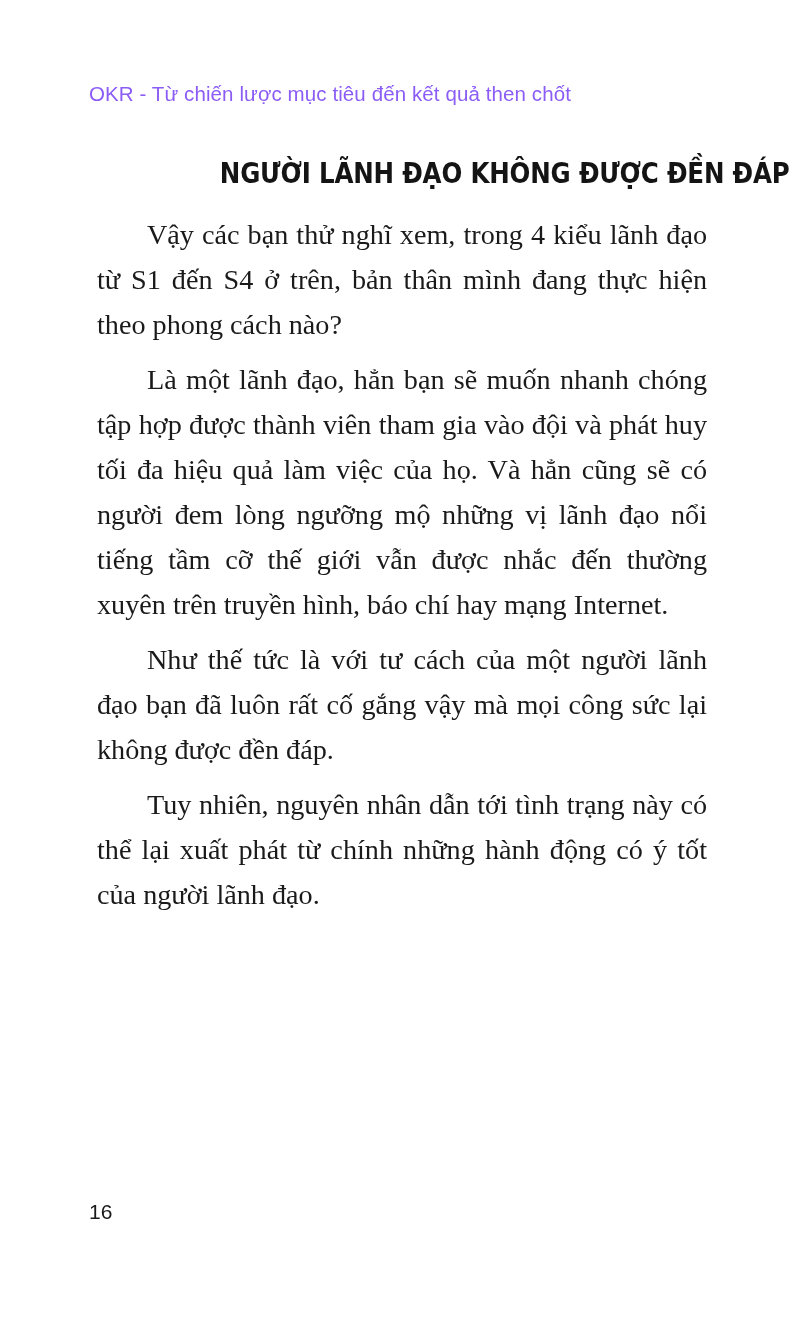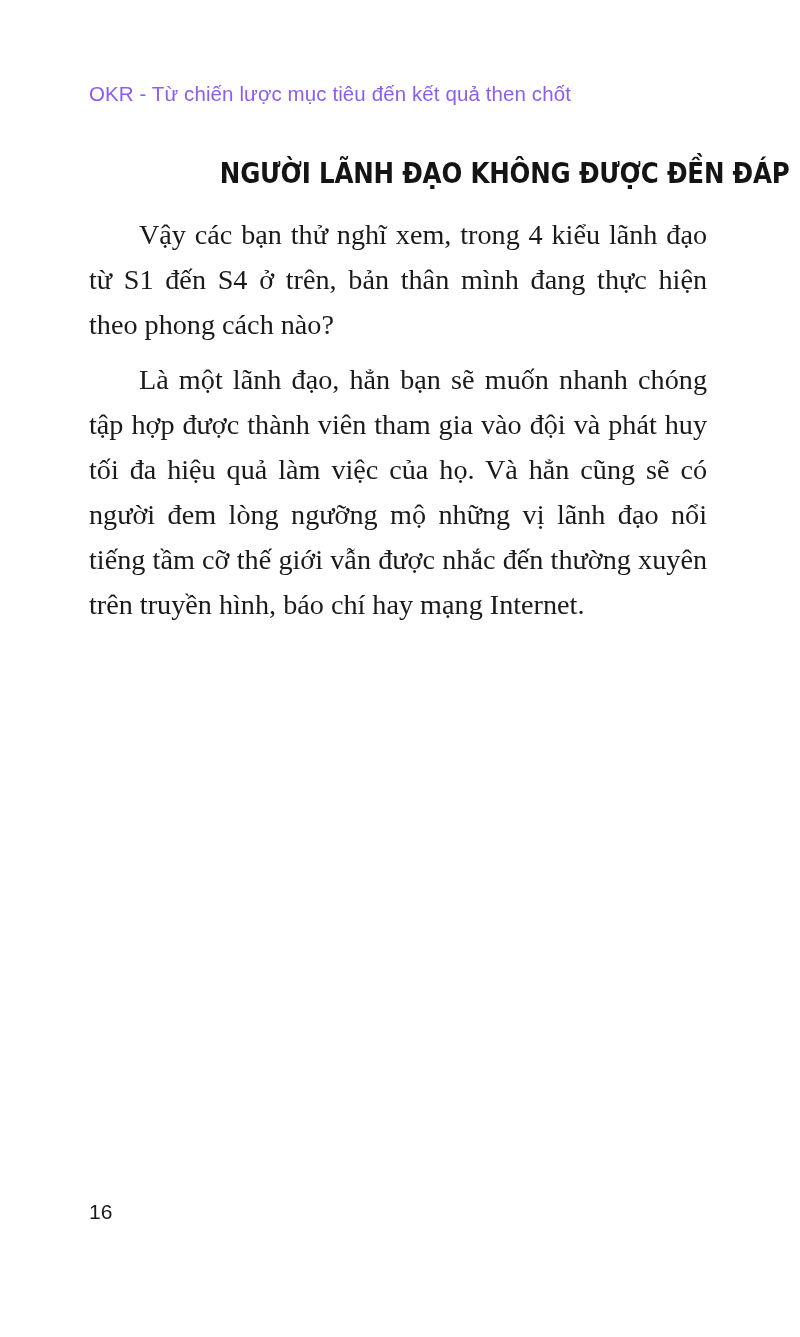--- a/index.html
+++ b/index.html
@@ -49,21 +49,21 @@
       position: absolute;
       left: 89px;
       top: 212px;
       width: 618px;
       font-family: "Liberation Serif", "DejaVu Serif", serif;
       font-size: 28.2px;
       line-height: 45px;
       color: #1a1a1a;
     }
     .body-text p {
-      margin: 0 0 10px 0;
+      margin: 0 0 10px 8px;
       text-indent: 50px;
       text-align: justify;
       text-align-last: left;
     }
     .page-number {
       position: absolute;
       left: 89px;
       top: 1200px;
       font-family: "Liberation Sans", "DejaVu Sans", sans-serif;
       font-size: 21px;
@@ -75,16 +75,18 @@
 <body>
 
 <div class="page">
   <div class="running-header">OKR - Từ chiến lược mục tiêu đến kết quả then chốt</div>
 
   <div class="chapter-title">NGƯỜI LÃNH ĐẠO KHÔNG ĐƯỢC ĐỀN ĐÁP</div>
 
   <div class="body-text">
     <p>Vậy các bạn thử nghĩ xem, trong 4 kiểu lãnh đạo từ S1 đến S4 ở trên, bản thân mình đang thực hiện theo phong cách nào?</p>
     <p>Là một lãnh đạo, hẳn bạn sẽ muốn nhanh chóng tập hợp được thành viên tham gia vào đội và phát huy tối đa hiệu quả làm việc của họ. Và hẳn cũng sẽ có người đem lòng ngưỡng mộ những vị lãnh đạo nổi tiếng tầm cỡ thế giới vẫn được nhắc đến thường xuyên trên truyền hình, báo chí hay mạng Internet.</p>
+    <p>Như thế tức là với tư cách của một người lãnh đạo bạn đã luôn rất cố gắng vậy mà mọi công sức lại không được đền đáp.</p>
+    <p>Tuy nhiên, nguyên nhân dẫn tới tình trạng này có thể lại xuất phát từ chính những hành động có ý tốt của người lãnh đạo.</p>
   </div>
 
   <div class="page-number">16</div>
 </div>
 
 </body></html>

